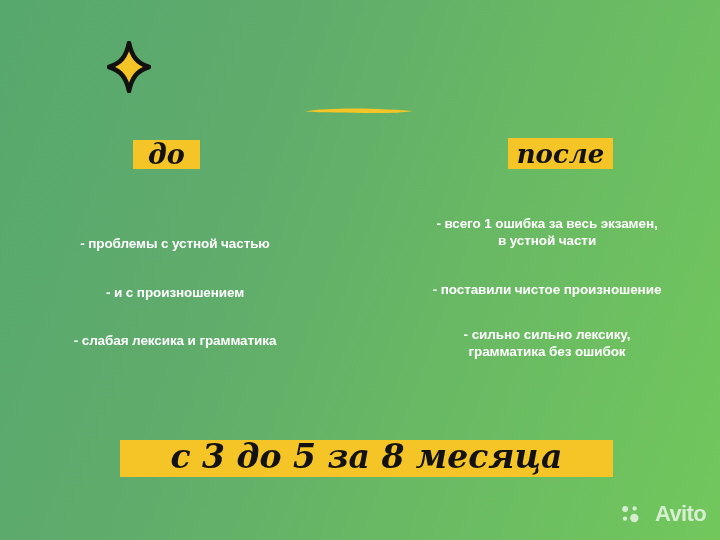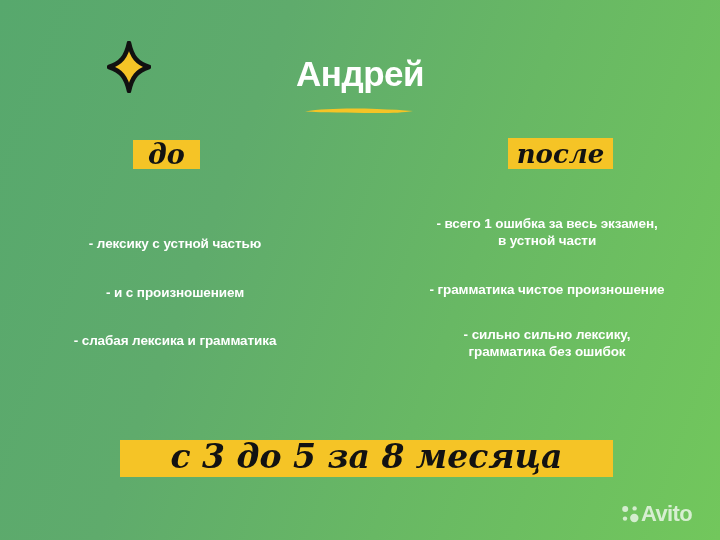--- a/index.html
+++ b/index.html
@@ -133,21 +133,21 @@
     white-space: nowrap;
   }
 
   
   #avito {
     position: absolute;
     left: 620px;
     top: 503px;
     display: flex;
     align-items: center;
-    gap: 0;
+    gap: 14px;
     opacity: 0.82;
   }
   #avito-dots { width: 21px; height: 21px; }
   #avito-word {
     color: rgba(255,255,255,0.88);
     font-size: 22px;
     font-weight: bold;
     letter-spacing: -0.6px;
     line-height: 1;
   }
@@ -156,45 +156,44 @@
 <body>
 
 <div id="slide">
 
   <span id="sparkle">
     <svg width="44" height="52" viewBox="0 0 44 52">
       <path d="M22 2 C25 16 30 22 42 26 C30 30 25 36 22 50 C19 36 14 30 2 26 C14 22 19 16 22 2 Z" fill="#f5c426" stroke="#111111" stroke-width="4.5" stroke-linejoin="round"></path>
     </svg>
   </span>
 
-  <div id="title">Андрей</div>
   <span id="title-underline">
     <svg width="112" height="9" viewBox="0 0 112 9">
       <path d="M2 5.5 C20 2.6 46 2.1 74 3.0 C88 3.5 100 4.2 110 4.9 C100 6.6 86 7.2 70 7.0 C46 6.7 20 6.6 2 5.5 Z" fill="#f5c426"></path>
     </svg>
   </span>
 
   <div class="chip" id="chip-before">
     <span class="chip-text">до</span>
   </div>
 
   <div class="chip" id="chip-after">
     <span class="chip-text">после</span>
   </div>
 
   <div class="col" id="col-before">
-    <div class="bullet" id="b-l1">- лексику с устной частью</div>
+    <div class="bullet" id="b-l1">- проблемы с устной частью</div>
     <div class="bullet" id="b-l2">- и с произношением</div>
     <div class="bullet" id="b-l3">-  слабая лексика и грамматика</div>
   </div>
 
   <div class="col" id="col-after">
     <div class="bullet" id="b-r1">- всего 1 ошибка за весь экзамен,
 в устной части</div>
-    <div class="bullet" id="b-r2">- грамматика чистое произношение</div>
+    <div class="bullet" id="b-r2">- поставили чистое произношение</div>
     <div class="bullet" id="b-r3">- сильно сильно лексику,
 грамматика без ошибок</div>
   </div>
 
   <div id="banner"></div>
   <div id="banner-text">с 3 до 5 за 8 месяца</div>
 
   <div id="avito">
     <span id="avito-dots">
       <svg width="21" height="21" viewBox="0 0 21 21">

